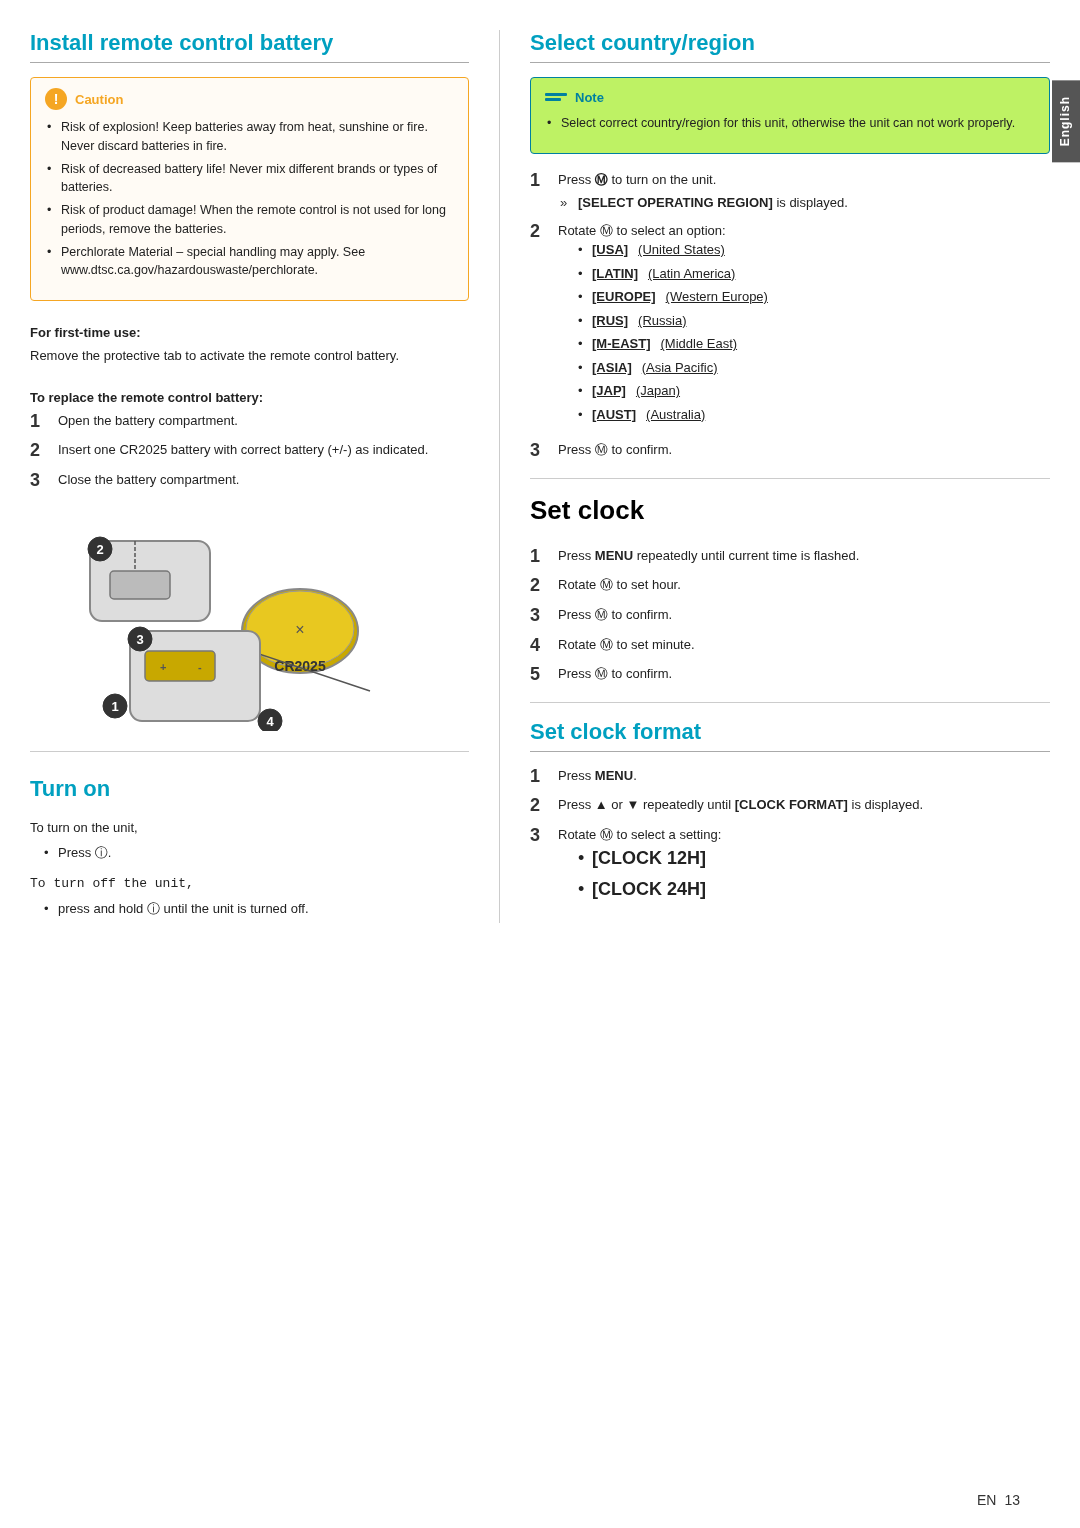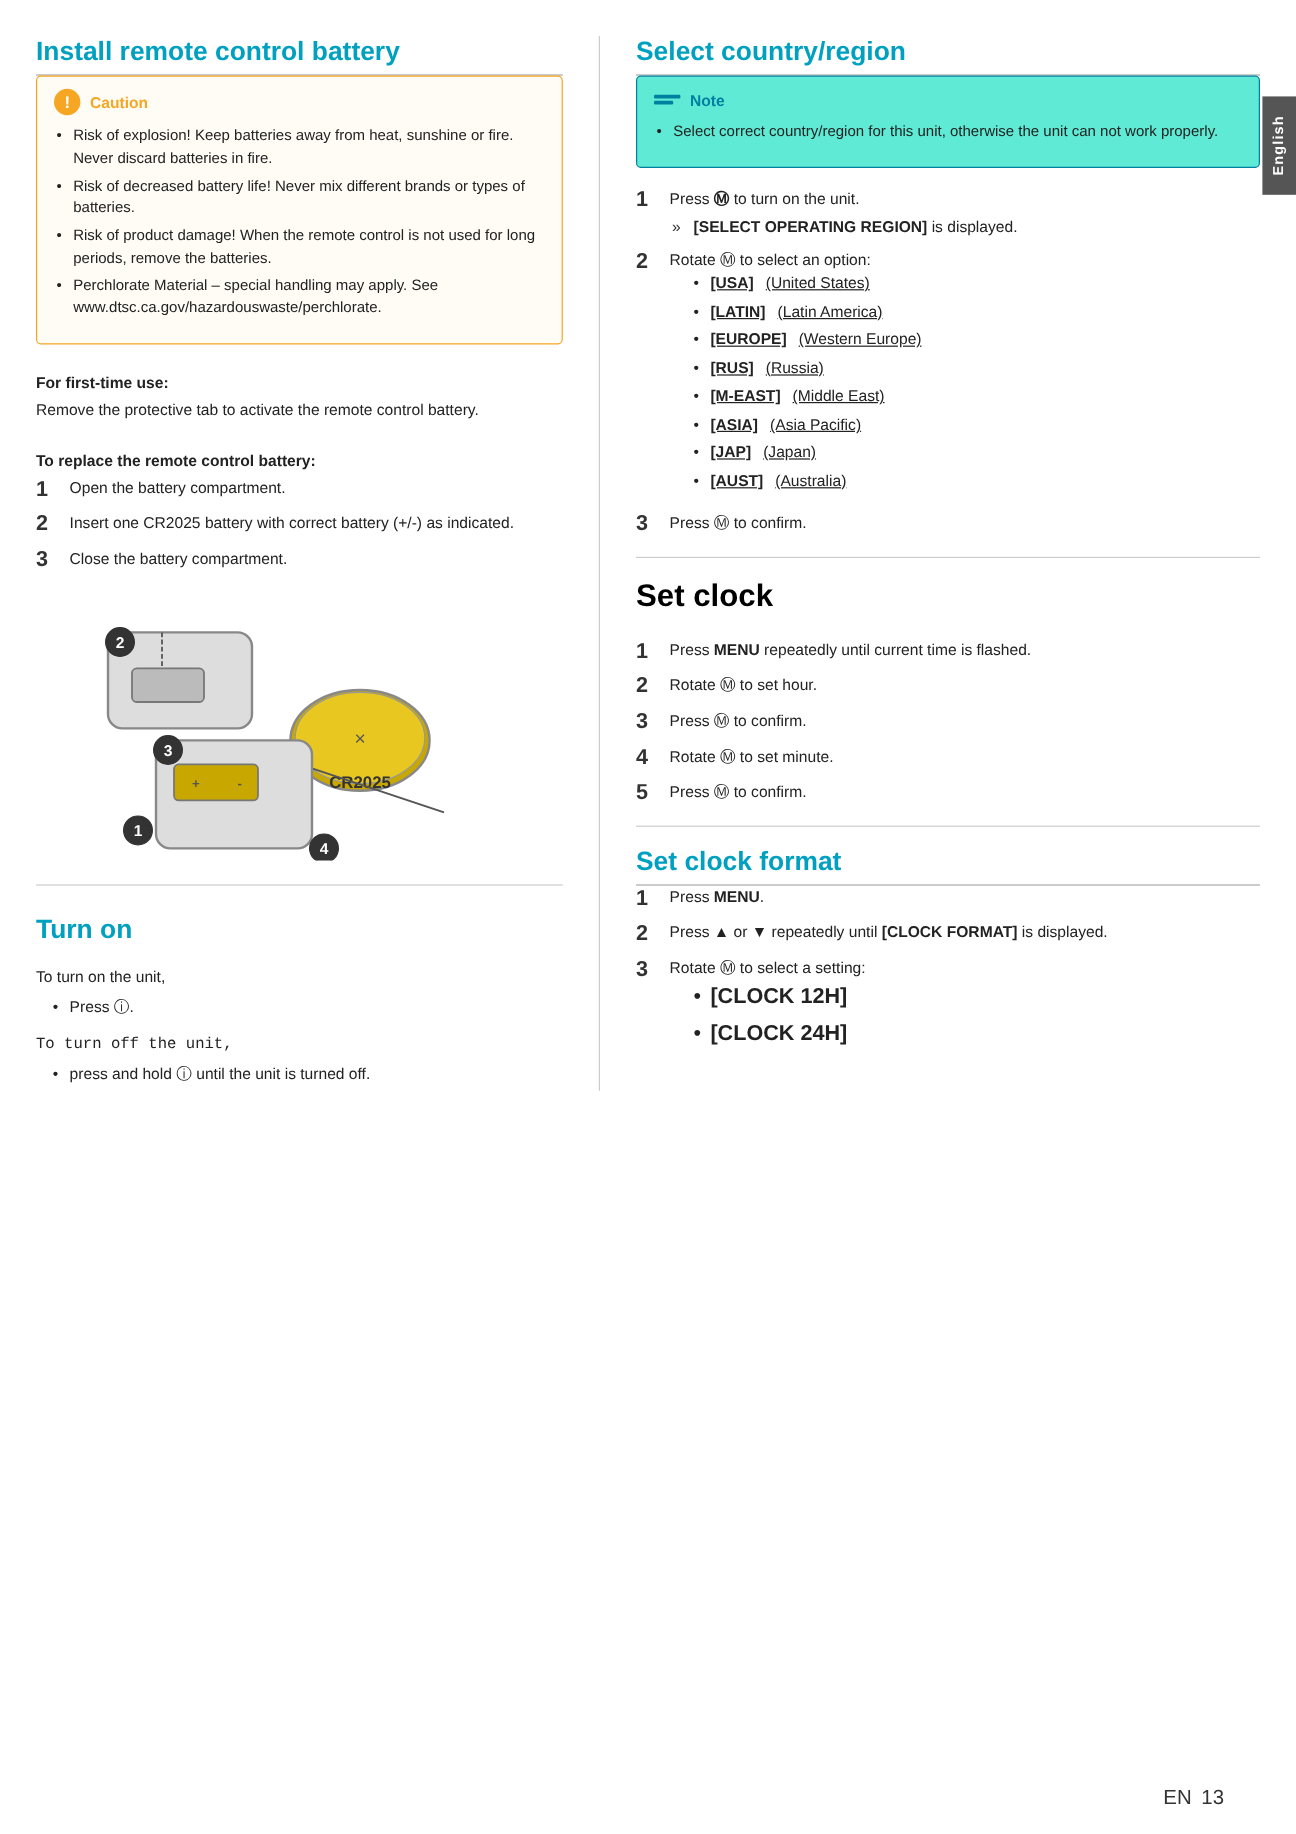--- a/index.html
+++ b/index.html
@@ -39,21 +39,21 @@
       padding: 16px 6px;
       letter-spacing: 1px;
       z-index: 10;
     }
 
     
     .page-footer {
       position: absolute;
       bottom: 20px;
       right: 60px;
-      font-size: 17px;
+      font-size: 14px;
       color: #333;
       display: flex;
       align-items: center;
       gap: 8px;
     }
 
     
     .main-layout {
       display: flex;
       flex-direction: row;
@@ -80,20 +80,21 @@
       font-weight: bold;
       color: #00a0c0;
       margin-bottom: 10px;
       padding-bottom: 6px;
     }
 
     .section-title-bordered {
       font-size: 22px;
       font-weight: bold;
       color: #00a0c0;
+      margin-bottom: 14px;
       padding-bottom: 6px;
       border-bottom: 1px solid #aaa;
     }
 
     
     .caution-box {
       border: 1px solid #f5a623;
       border-radius: 4px;
       padding: 10px 14px;
       margin-bottom: 16px;
@@ -122,21 +123,21 @@
       font-size: 14px;
       flex-shrink: 0;
     }
 
     
     .note-box {
       border: 1px solid #0080a0;
       border-radius: 4px;
       padding: 10px 14px;
       margin-bottom: 16px;
-      background: #5eead4;
+      background: #bef264;
     }
 
     .note-header {
       display: flex;
       align-items: center;
       gap: 8px;
       font-weight: bold;
       color: #0080a0;
       margin-bottom: 8px;
     }

